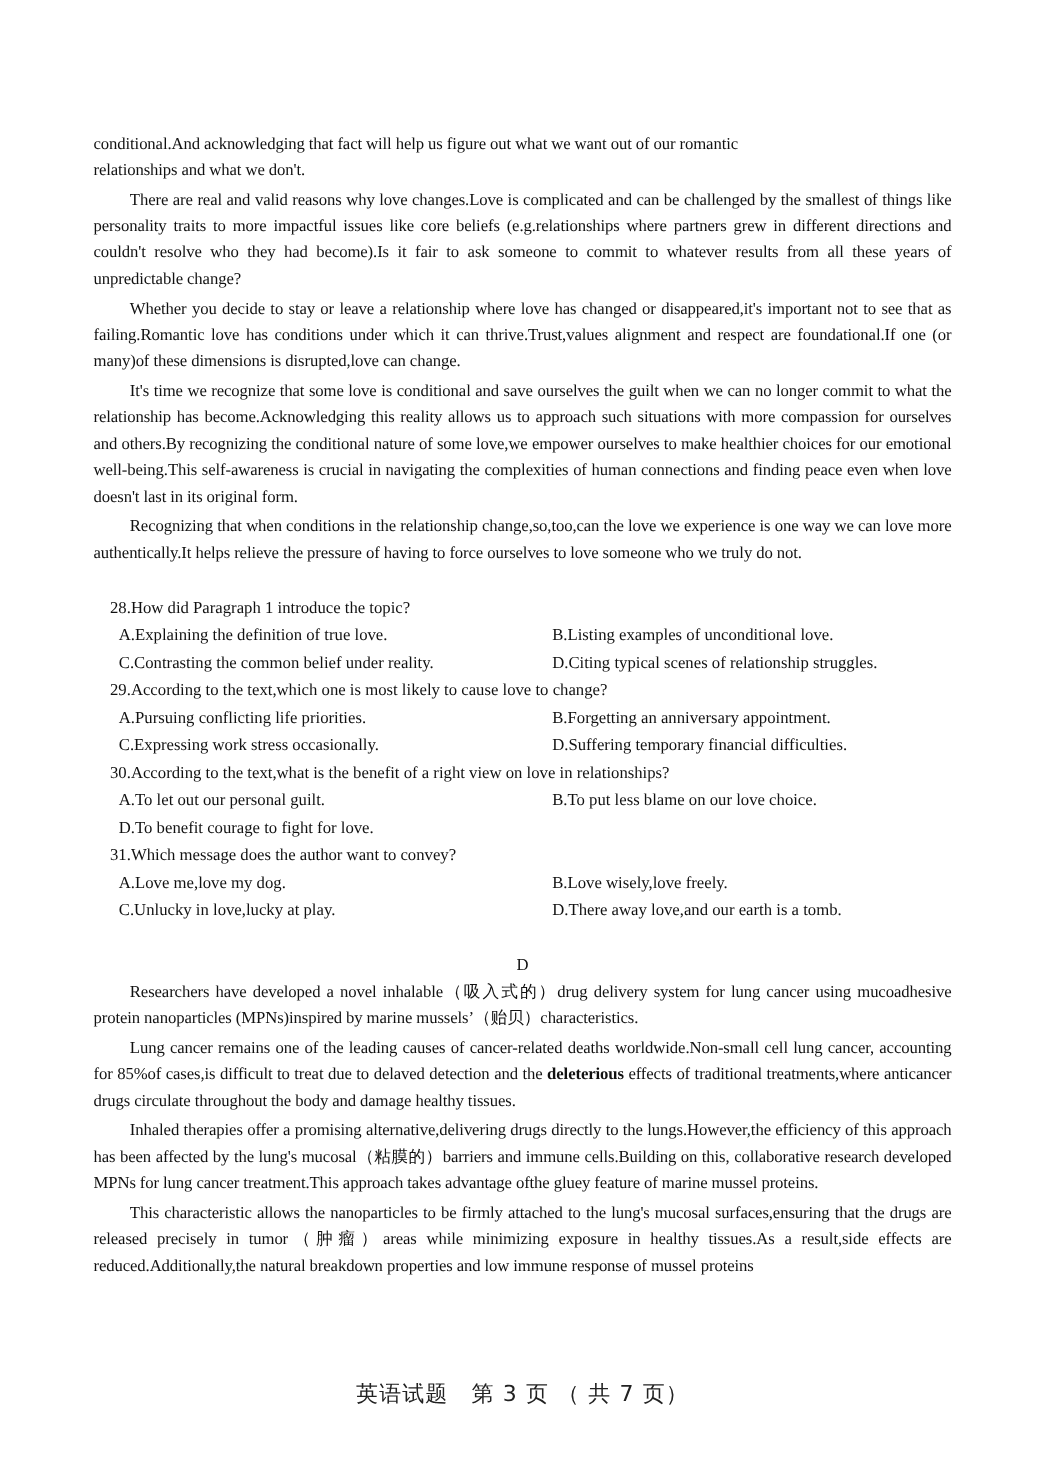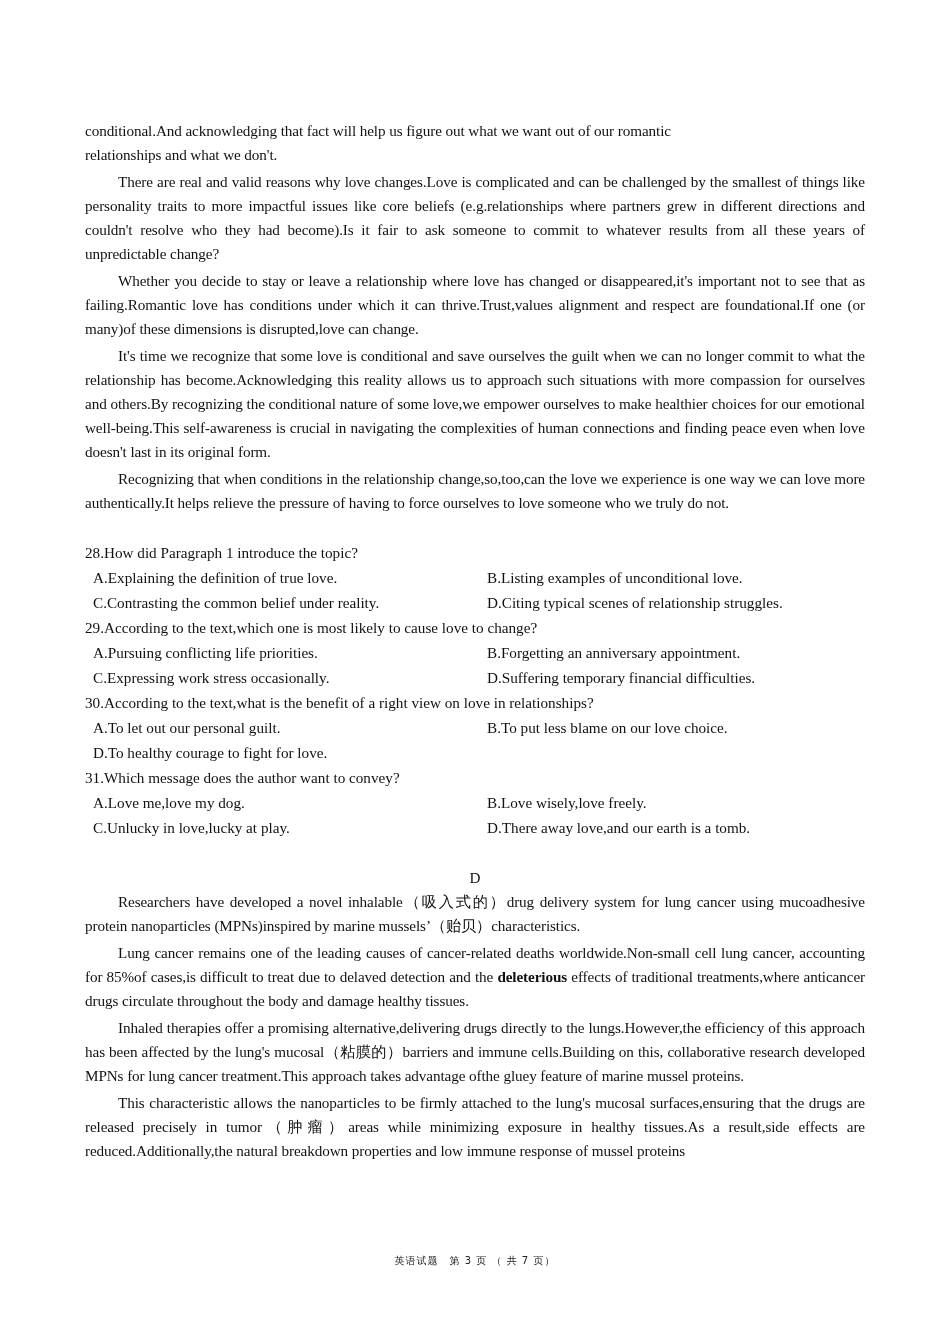--- a/index.html
+++ b/index.html
@@ -8,30 +8,30 @@
       font-family: "Liberation Serif", "DejaVu Serif", serif;
       color: #111111; font-size: 15.2px;
     }
     .page { position: absolute; left: 85px; top: 119px; width: 780px; }
     .p {
       margin: 0; line-height: 24px; text-align: justify; text-align-last: left;
       letter-spacing: -0.1px;
     }
     .p.indent { text-indent: 33px; }
     .gap3 { margin-top: 3px; }
-    .q-block { margin-top: 25px; }
+    .q-block { margin-top: 25px; margin-left: 15px; }
     .q { margin: 0; line-height: 25px; height: 25px; white-space: nowrap; }
     .opts { display: flex; height: 25px; line-height: 25px; white-space: nowrap; padding-left: 8px; }
     .opt-l { width: 394px; }
     .opt-r { flex: 1; }
     .section-letter { text-align: center; line-height: 24px; margin-top: 26px; }
     .bold { font-weight: bold; }
     .footer {
       position: absolute; left: 0; right: 0; top: 1254px; text-align: center;
-      font-family: "DejaVu Sans", sans-serif; font-size: 10px; letter-spacing: 1px;
+      font-family: "DejaVu Sans", sans-serif; font-size: 20px; letter-spacing: 1px;
       color: #222;
     }
   </style>
 </head>
 <body>
 
 <div class="page">
 
   <div>
     <p class="p"><span>conditional.And acknowledging that fact will help us figure out what we want out of our romantic</span><br><span>relationships and what we don't.</span></p>
@@ -64,21 +64,21 @@
         <span class="opt-r">D.Suffering temporary financial difficulties.</span>
       </div>
     </div>
     <div>
       <p class="q">30.According to the text,what is the benefit of a right view on love in relationships?</p>
       <div class="opts">
         <span class="opt-l">A.To let out our personal guilt.</span>
         <span class="opt-r">B.To put less blame on our love choice.</span>
       </div>
       <div class="opts">
-        <span class="opt-r">D.To healthy courage to fight for love.</span>
+        <span class="opt-r">D.To benefit courage to fight for love.</span>
       </div>
     </div>
     <div>
       <p class="q">31.Which message does the author want to convey?</p>
       <div class="opts">
         <span class="opt-l">A.Love me,love my dog.</span>
         <span class="opt-r">B.Love wisely,love freely.</span>
       </div>
       <div class="opts">
         <span class="opt-l">C.Unlucky in love,lucky at play.</span>

